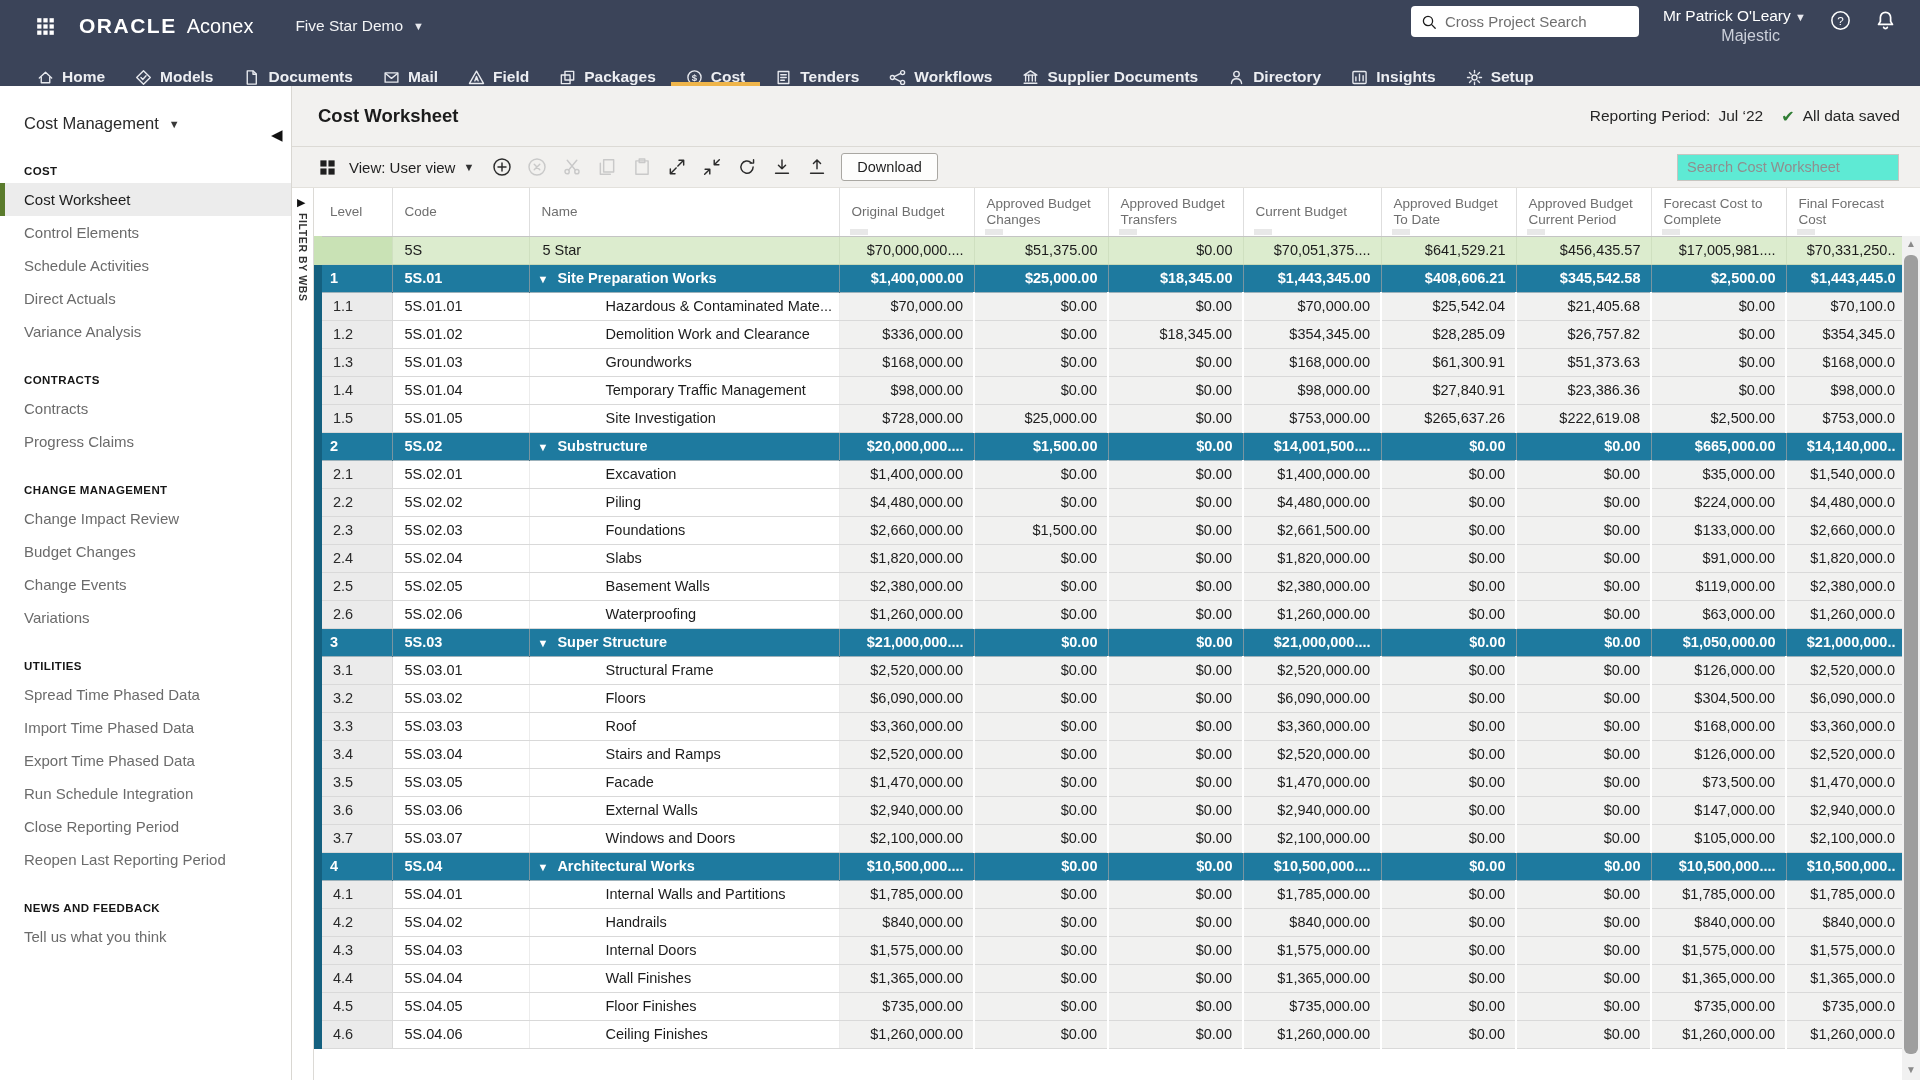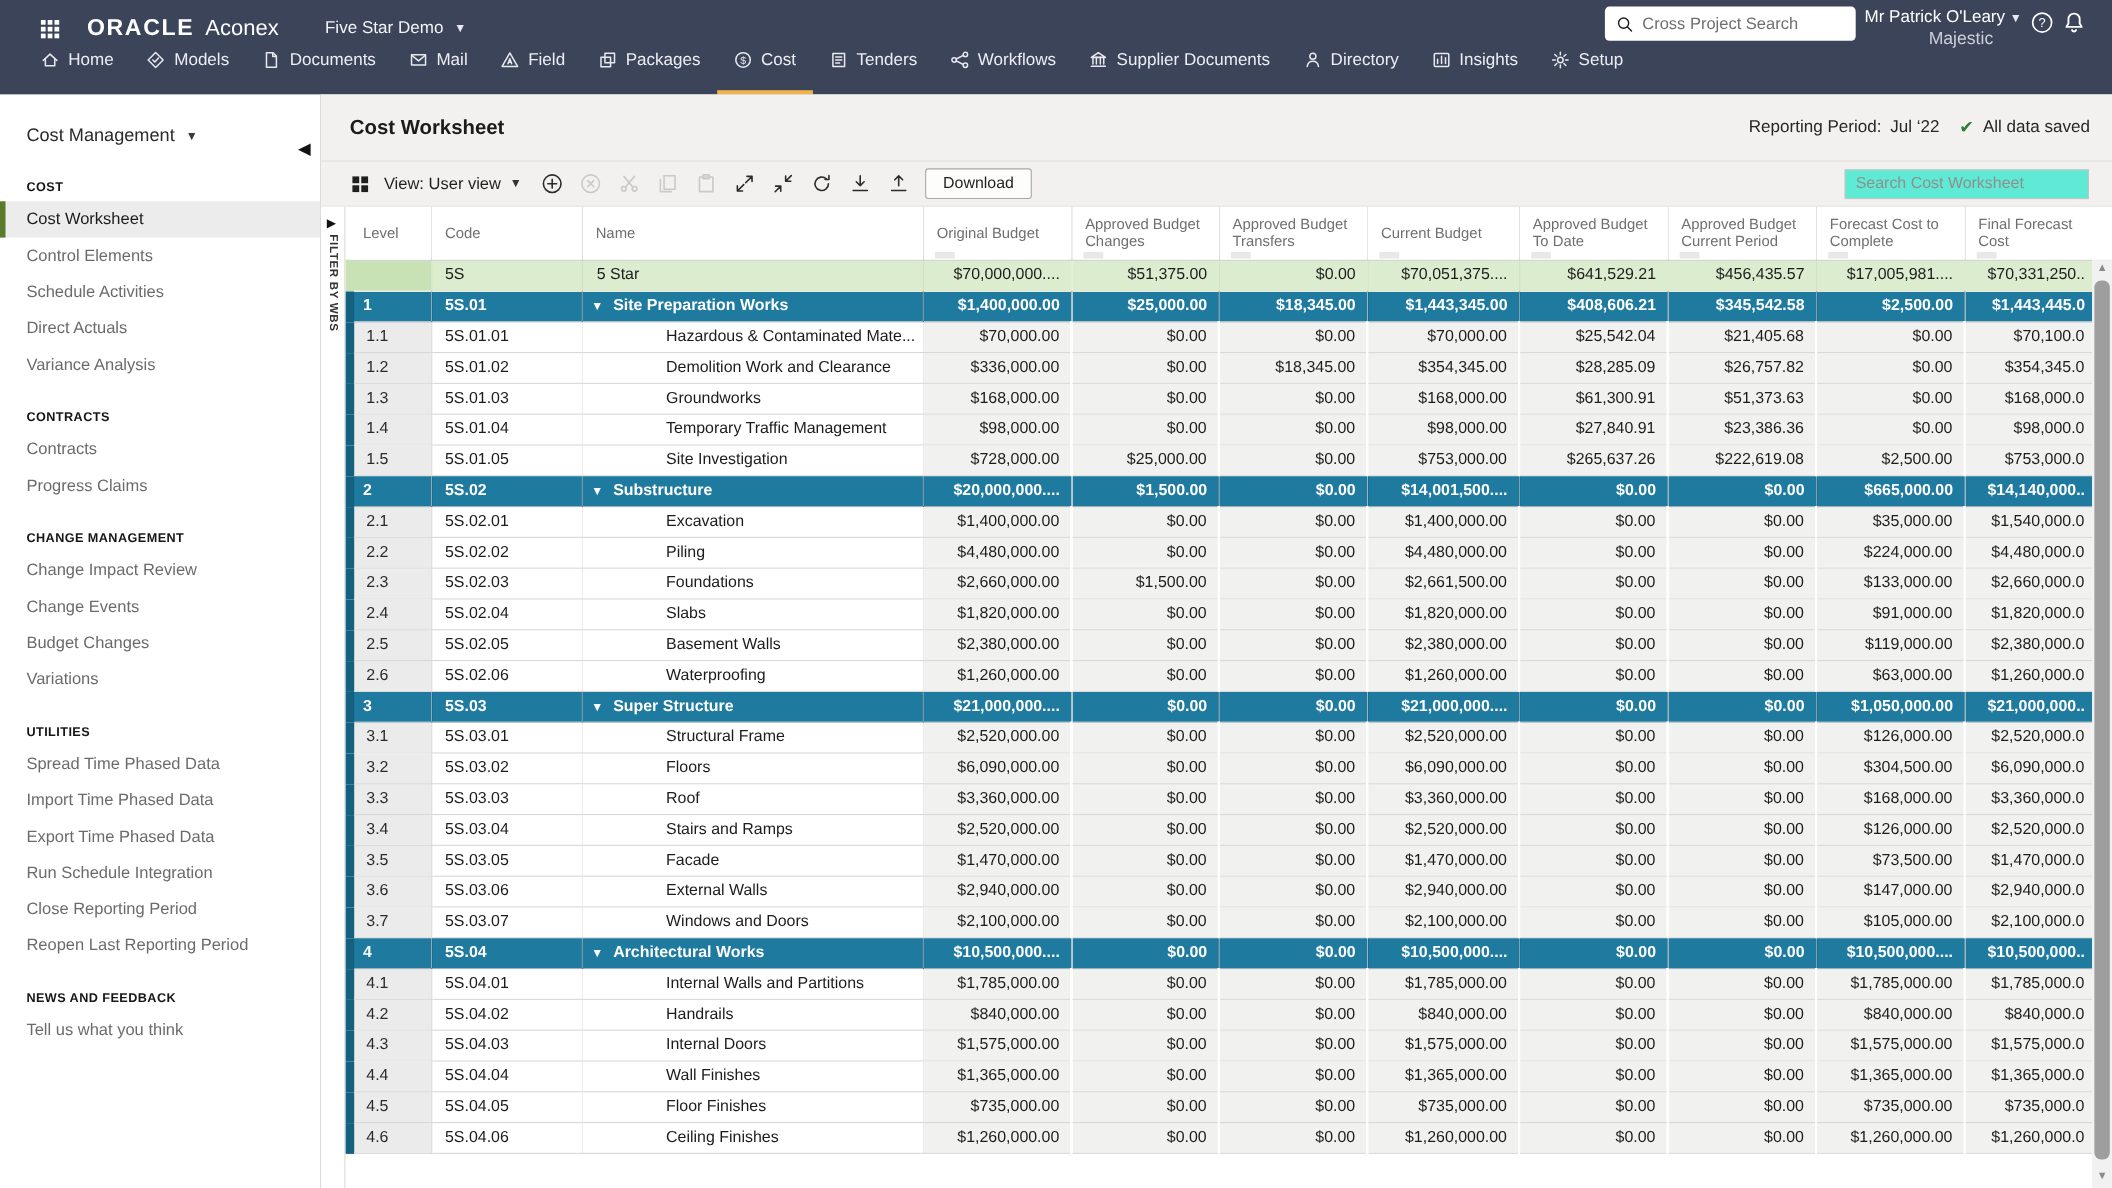--- a/index.html
+++ b/index.html
@@ -13,32 +13,32 @@
 
   
   .topbar { position:absolute; left:0; top:0; width:1920px; height:86px; background:var(--topbar-bg,#3b4459); color:#f3f4f6; }
   .topbar-row1 { height:46px; display:flex; align-items:center; padding:6px 24px 0 36px; }
   .waffle { width:19px; height:19px; color:#fff; margin-right:24px; cursor:pointer; }
   .brand { display:flex; align-items:baseline; gap:10px; }
   .brand-oracle { font-size:21px; font-weight:bold; letter-spacing:1.5px; color:#fff; }
   .brand-product { font-size:20px; font-weight:normal; color:#fff; }
   .project-sel { display:flex; align-items:center; gap:10px; margin-left:42px; font-size:15.5px; cursor:pointer; }
   .caret { font-size:11px; color:#e8e9ee; }
-  .topbar-right { margin-left:auto; display:flex; align-items:flex-start; gap:8px; }
+  .topbar-right { margin-left:auto; display:flex; align-items:flex-start; gap:24px; }
   .global-search { display:flex; align-items:center; gap:8px; width:228px; height:31px; background:#fff; border-radius:4px; padding:0 10px; }
   .global-search .ic { width:16px; height:16px; color:#1d1d1d; }
   .global-search input { border:none; outline:none; font-size:15px; width:180px; color:#333; font-family:inherit; background:transparent; }
   .global-search input::placeholder { color:#6f6f6f; }
   .userblock { text-align:right; line-height:1.25; }
   .user-name { font-size:15.5px; color:#fff; white-space:nowrap; cursor:pointer; }
   .user-org { font-size:16px; color:#ccd0da; padding-right:26px; }
   .help-ic,.bell-ic { width:21px; height:21px; color:#fff; margin-top:4px; cursor:pointer; }
 
   .topbar-row2 { height:40px; display:flex; align-items:stretch; padding-left:22px; }
-  .nav-item { display:flex; align-items:flex-start; gap:8px; padding:0 15px; font-size:15.5px; color:#eceef2; cursor:pointer; position:relative; white-space:nowrap; }
+  .nav-item { display:flex; align-items:flex-end; gap:8px; padding:0 15px; font-size:15.5px; color:#eceef2; cursor:pointer; position:relative; white-space:nowrap;font-weight:bold; }
   .nav-item .ic { width:17px; height:17px; color:#e7e9ee; }
   .nav-item.active::after { content:""; position:absolute; left:0; right:0; bottom:0; height:4px; background:var(--accent-gold,#efb54a); }
 
   
   .sidebar { position:absolute; left:0; top:86px; width:292px; bottom:0; background:#fff; border-right:1px solid #d9d7d2; }
   .side-title { display:flex; align-items:center; gap:10px; font-size:16.5px; color:#2a2a2a; padding:28px 0 0 24px; cursor:pointer; }
   .side-title .caret { color:#3a3a3a; }
   .side-sections { margin-top:6px; }
   .side-header { font-size:11.5px; font-weight:bold; letter-spacing:.4px; color:#161616; padding:26px 0 6px 24px; }
   .side-item { font-size:15px; color:#6b6b6b; padding:8px 0 8px 24px; cursor:pointer; white-space:nowrap; }
@@ -287,22 +287,22 @@
       <div class="side-item active">Cost Worksheet</div>
       <div class="side-item">Control Elements</div>
       <div class="side-item">Schedule Activities</div>
       <div class="side-item">Direct Actuals</div>
       <div class="side-item">Variance Analysis</div>
       <div class="side-header">CONTRACTS</div>
       <div class="side-item">Contracts</div>
       <div class="side-item">Progress Claims</div>
       <div class="side-header">CHANGE MANAGEMENT</div>
       <div class="side-item">Change Impact Review</div>
+      <div class="side-item">Budget Changes</div>
       <div class="side-item">Change Events</div>
-      <div class="side-item">Budget Changes</div>
       <div class="side-item">Variations</div>
       <div class="side-header">UTILITIES</div>
       <div class="side-item">Spread Time Phased Data</div>
       <div class="side-item">Import Time Phased Data</div>
       <div class="side-item">Export Time Phased Data</div>
       <div class="side-item">Run Schedule Integration</div>
       <div class="side-item">Close Reporting Period</div>
       <div class="side-item">Reopen Last Reporting Period</div>
       <div class="side-header">NEWS AND FEEDBACK</div>
       <div class="side-item">Tell us what you think</div>

